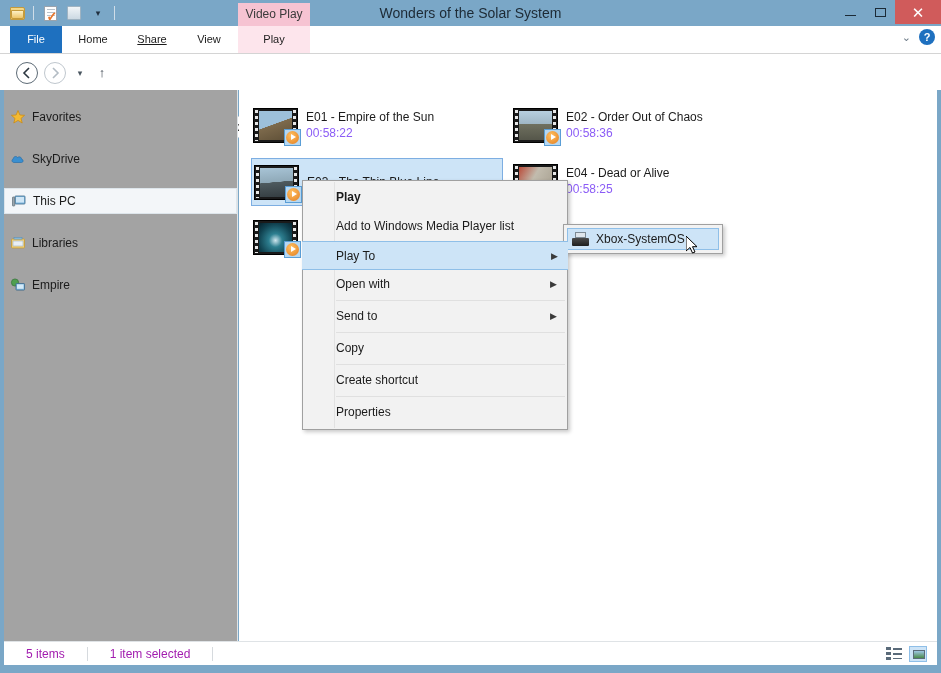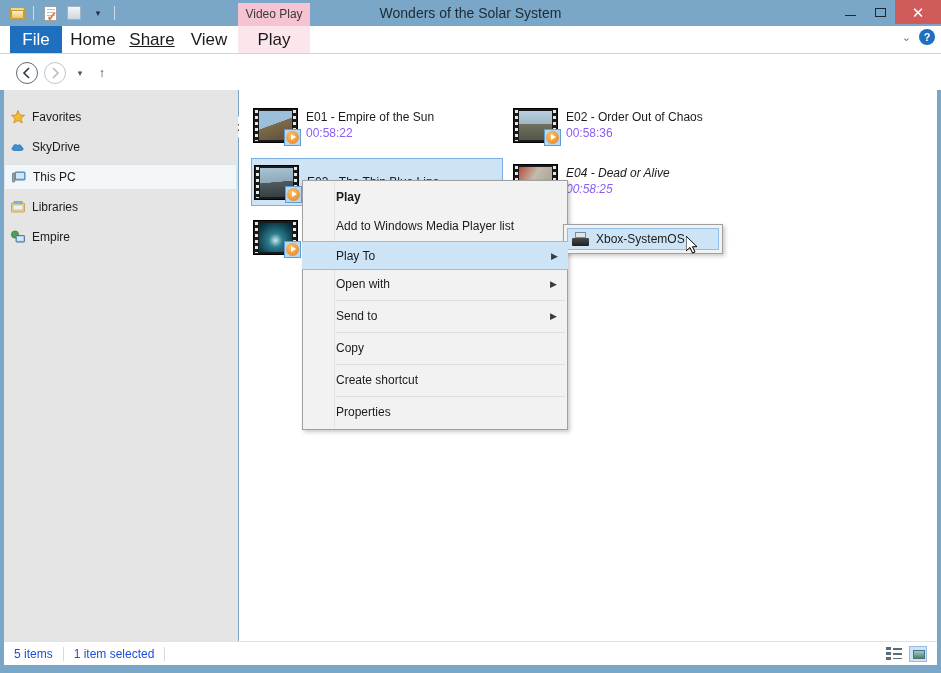--- a/index.html
+++ b/index.html
@@ -177,21 +177,21 @@
     width: 941px;
     height: 27px;
     background: #ffffff;
     border-bottom: 1px solid #d4d4d4;
   }
   .tab {
     position: absolute;
     top: 0;
     height: 27px;
     line-height: 27px;
-    font-size: 17px;
+    font-size: 11px;
     text-align: center;
     color: #1b1b1b;
     cursor: default;
   }
   .tab.file {
     left: 10px;
     width: 52px;
     background: #1e70bf;
     color: #ffffff;
   }
@@ -337,35 +337,35 @@
     width: 13px; height: 13px;
     flex: 0 0 auto;
   }
 
   
   .nav-pane {
     position: absolute;
     left: 4px; top: 90px;
     width: 234px;
     height: 551px;
-    background: #e5e5e5;
+    background: #a3a3a3;
     border-right: 1px solid #dfe3e6;
     box-sizing: border-box;
   }
   .nav-item {
     position: relative;
     height: 26px;
     display: flex;
     align-items: center;
     padding-left: 26px;
     font-size: 12px;
     color: #1b1b1b;
     box-sizing: border-box;
   }
-  .nav-item.spaced { margin-top: 4px; }
+  .nav-item.spaced { margin-top: 16px; }
   .nav-item.selected {
     background: #f3f6f9;
     border: 1px solid #dde5eb;
     box-sizing: border-box;
   }
   .nav-ico {
     position: absolute;
     left: 6px;
     width: 16px; height: 16px;
   }
@@ -580,22 +580,22 @@
     width: 933px;
     height: 24px;
     background: #ffffff;
     border-top: 1px solid #dfe3e6;
     box-sizing: border-box;
     display: flex;
     align-items: center;
   }
   .status-text {
     font-size: 12px;
-    color: #1d4ed8;
-    padding: 0 10px;
+    color: #a21caf;
+    padding: 0 22px;
   }
   .status-sep {
     width: 1px;
     height: 14px;
     background: #d6dade;
   }
   .view-icons {
     margin-left: auto;
     display: flex;
     align-items: center;
@@ -843,21 +843,21 @@
           <div class="circ">
               <div class="tri"></div>
             </div>
         </div>
       </div>
       <div class="tile-text">
         <span class="tile-name">E03 - The Thin Blue Line</span>
       </div>
     </div>
 
-    <div class="tile" style="left:272px; top:68px;font-style:italic;">
+    <div class="tile" style="left:272px; top:68px;">
       <div class="thumb">
         <div class="pic" style="background:linear-gradient(120deg,#b94a38 0%,#c2bcae 42%,#a49c8c 100%);"></div>
         <div class="holes-l"></div>
           <div class="holes-r"></div>
       </div>
       <div class="tile-text">
         <span class="tile-name">E04 - Dead or Alive</span>
         <span class="tile-dur">00:58:25</span>
       </div>
     </div>

